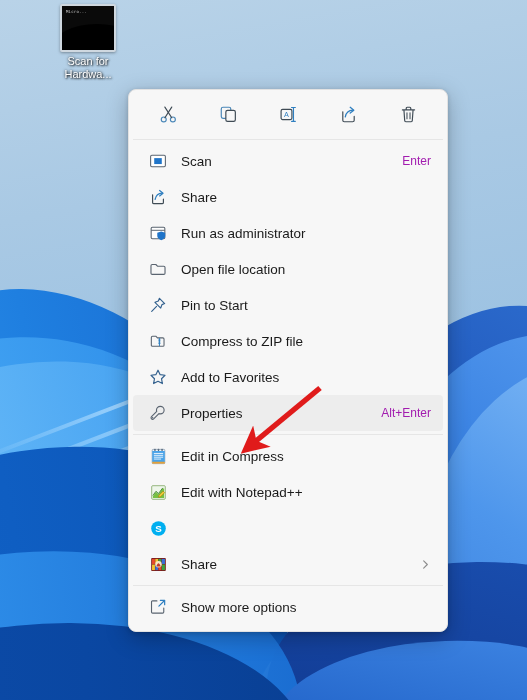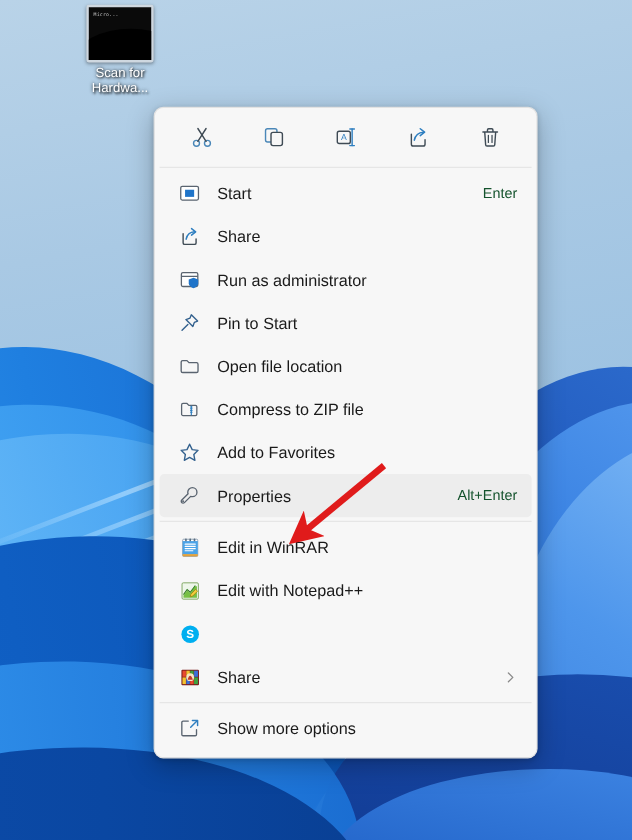--- a/index.html
+++ b/index.html
@@ -114,21 +114,21 @@
     border-radius: 3px;
   }
   .s1 { left: -40px; top: 382px; width: 430px; transform: rotate(-21deg); }
   .s2 { left: -40px; top: 408px; width: 420px; transform: rotate(-21deg); opacity: .8; }
   .s3 { left: -50px; top: 436px; width: 410px; transform: rotate(-21deg); opacity: .7; }
   .s4 { left: -60px; top: 466px; width: 400px; transform: rotate(-20deg); opacity: .55; }
 
   
   #desktop-icon {
     position: absolute;
-    left: 58px; top: 4px;
+    left: 46px; top: 4px;
     width: 84px;
     text-align: center;
   }
   .icon-art {
     position: relative;
     width: 56px; height: 48px;
     margin: 0 auto;
     background: #0a0a0a;
     border: 2px solid #cfd8e0;
     border-radius: 2px;
@@ -217,21 +217,21 @@
     margin-right: 12px;
   }
   .mi-label {
     flex: 1;
     font-size: 13.5px;
     color: #1a1a1a;
     white-space: nowrap;
   }
   .mi-accel {
     font-size: 12px;
-    color: #14532d;
+    color: #a21caf;
     white-space: nowrap;
     margin-left: 10px;
   }
   .mi-chevron {
     margin-left: 8px;
     color: #8a8a8a;
     display: flex;
     align-items: center;
   }
 
@@ -325,21 +325,21 @@
 
     <div class="group">
 
       <div class="mi">
         <span class="mi-icon">
           <svg width="18" height="18" viewBox="0 0 20 20">
             <rect x="1.8" y="3.6" width="16.4" height="12.8" rx="1.4" fill="#ffffff" stroke="#5a6470" stroke-width="1.2"></rect>
             <rect x="5.8" y="6.8" width="8.4" height="6.6" fill="#1f74c9"></rect>
           </svg>
         </span>
-        <span class="mi-label">Start</span>
+        <span class="mi-label">Scan</span>
         <span class="mi-accel">Enter</span>
       </div>
 
       <div class="mi">
         <span class="mi-icon">
           <svg width="18" height="18" viewBox="0 0 20 20">
             <path d="M4 7.6 L4 16 C4 16.9 4.7 17.4 5.5 17.4 L14.5 17.4 C15.3 17.4 16 16.9 16 16 L16 12.4" fill="none" stroke="#3f4b55" stroke-width="1.3" stroke-linecap="round"></path>
             <path d="M6.8 12.6 C7.8 7.8 11.2 6 14.6 5.8" fill="none" stroke="#2f7fc0" stroke-width="1.4" stroke-linecap="round"></path>
             <path d="M11.8 2.8 L15.6 5.8 L11.8 8.8" fill="none" stroke="#2f7fc0" stroke-width="1.4" stroke-linecap="round" stroke-linejoin="round"></path>
           </svg>
@@ -356,35 +356,35 @@
             <path d="M13.6 8.4 L18 9.8 L18 13.4 C18 15.6 15.8 17.2 13.6 18 C11.4 17.2 9.2 15.6 9.2 13.4 L9.2 9.8 Z" fill="#1f74c9"></path>
           </svg>
         </span>
         <span class="mi-label">Run as administrator</span>
         <span class="mi-accel"></span>
       </div>
 
       <div class="mi">
         <span class="mi-icon">
           <svg width="18" height="18" viewBox="0 0 20 20">
+            <path d="M2.2 6.4 C2.2 5.6 2.8 5 3.6 5 L7.6 5 L9.4 6.9 L16.4 6.9 C17.2 6.9 17.8 7.5 17.8 8.3 L17.8 14.6 C17.8 15.4 17.2 16 16.4 16 L3.6 16 C2.8 16 2.2 15.4 2.2 14.6 Z" fill="none" stroke="#5a6470" stroke-width="1.25" stroke-linejoin="round"></path>
+          </svg>
+        </span>
+        <span class="mi-label">Open file location</span>
+        <span class="mi-accel"></span>
+      </div>
+
+      <div class="mi">
+        <span class="mi-icon">
+          <svg width="18" height="18" viewBox="0 0 20 20">
             <path d="M11.6 2.6 L17.4 8.4 L14.4 9.6 L13 13.4 L6.6 7 L10.4 5.6 Z" fill="none" stroke="#33618e" stroke-width="1.3" stroke-linejoin="round"></path>
             <path d="M8.4 11.6 L3 17" stroke="#33618e" stroke-width="1.3" stroke-linecap="round"></path>
           </svg>
         </span>
         <span class="mi-label">Pin to Start</span>
-        <span class="mi-accel"></span>
-      </div>
-
-      <div class="mi">
-        <span class="mi-icon">
-          <svg width="18" height="18" viewBox="0 0 20 20">
-            <path d="M2.2 6.4 C2.2 5.6 2.8 5 3.6 5 L7.6 5 L9.4 6.9 L16.4 6.9 C17.2 6.9 17.8 7.5 17.8 8.3 L17.8 14.6 C17.8 15.4 17.2 16 16.4 16 L3.6 16 C2.8 16 2.2 15.4 2.2 14.6 Z" fill="none" stroke="#5a6470" stroke-width="1.25" stroke-linejoin="round"></path>
-          </svg>
-        </span>
-        <span class="mi-label">Open file location</span>
         <span class="mi-accel"></span>
       </div>
 
       <div class="mi">
         <span class="mi-icon">
           <svg width="18" height="18" viewBox="0 0 20 20">
             <path d="M2.6 6 C2.6 5.3 3.2 4.7 3.9 4.7 L7.6 4.7 L9.3 6.5 L15.4 6.5 C16.1 6.5 16.7 7.1 16.7 7.8 L16.7 14.6 C16.7 15.3 16.1 15.9 15.4 15.9 L3.9 15.9 C3.2 15.9 2.6 15.3 2.6 14.6 Z" fill="none" stroke="#5a6470" stroke-width="1.2" stroke-linejoin="round"></path>
             <path d="M11.6 6.8 L11.6 15.6" stroke="#2f7fc0" stroke-width="1.1"></path>
             <path d="M10.5 8 L12.7 8 M10.5 9.6 L12.7 9.6 M10.5 11.2 L12.7 11.2 M10.5 12.8 L12.7 12.8" stroke="#2f7fc0" stroke-width="1"></path>
           </svg>
@@ -433,21 +433,21 @@
               <path d="M5 10.8 L15 10.8"></path>
                 <path d="M5 13 L12.6 13"></path>
             </g>
             <g fill="#5a6d80">
               <rect x="5" y="0.8" width="1.6" height="2.8" rx=".6"></rect>
               <rect x="9.2" y="0.8" width="1.6" height="2.8" rx=".6"></rect>
               <rect x="13.4" y="0.8" width="1.6" height="2.8" rx=".6"></rect>
             </g>
           </svg>
         </span>
-        <span class="mi-label">Edit in WinRAR</span>
+        <span class="mi-label">Edit in Compress</span>
         <span class="mi-accel"></span>
       </div>
 
       <div class="mi">
         <span class="mi-icon">
           <svg class="app-ico" viewBox="0 0 20 20">
             <rect x="2" y="2" width="16" height="16" rx="1.2" fill="#eef6ea" stroke="#7aa35c" stroke-width=".9"></rect>
             <path d="M3.4 14.4 L7 9.4 L10 12 L14.6 5.4 L16.6 5.4 L16.6 16.6 L3.4 16.6 Z" fill="#76c043"></path>
             <path d="M3.4 13.6 L7 8.6 L10 11.2 L15 4.6" fill="none" stroke="#2f7a1f" stroke-width="1"></path>
             <path d="M10.6 13.2 L15.4 8.4 L17.2 10.2 L12.4 15 L10 15.6 Z" fill="#f4cf3c" stroke="#a07e14" stroke-width=".8" stroke-linejoin="round"></path>

